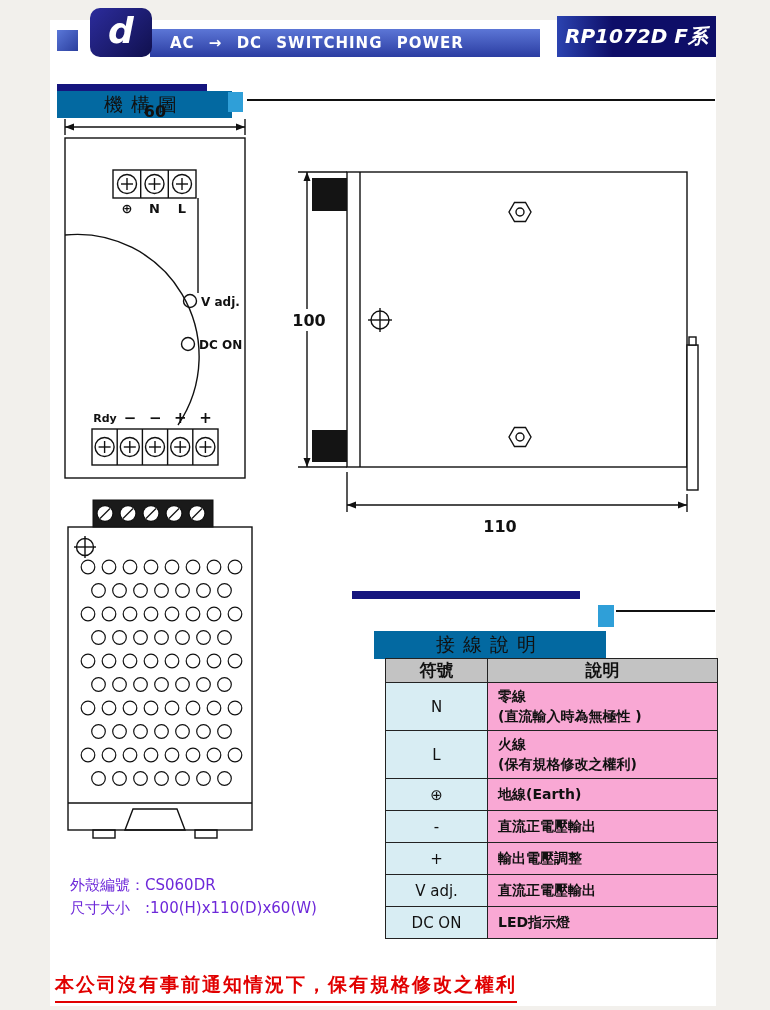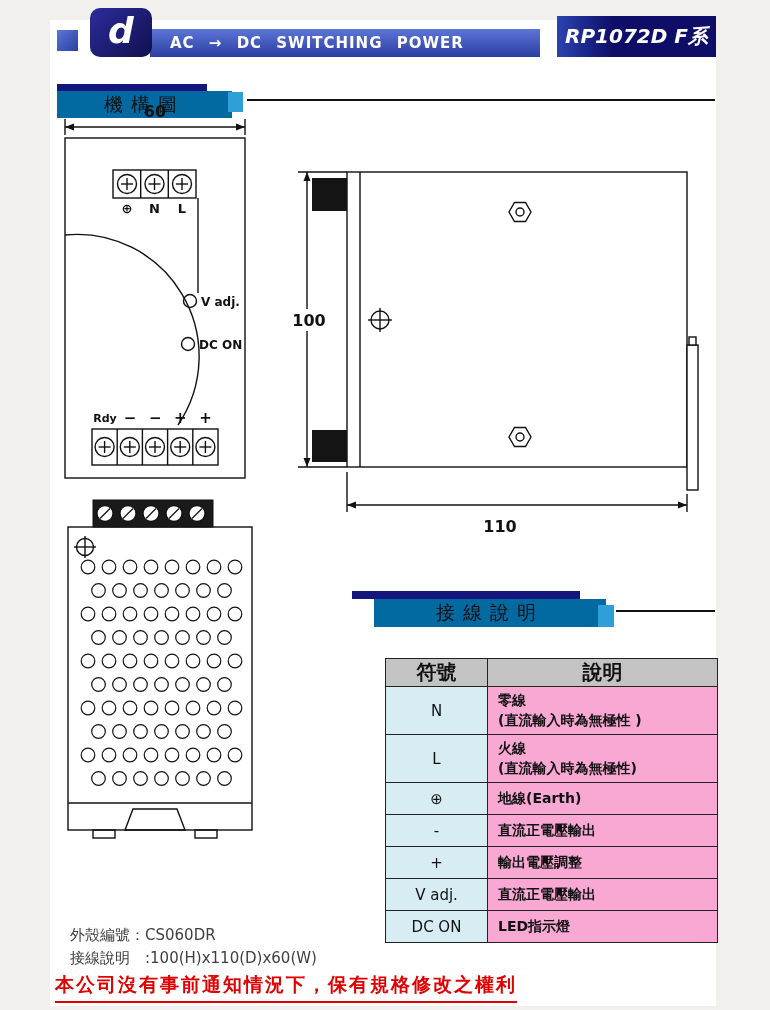--- a/index.html
+++ b/index.html
@@ -37,30 +37,30 @@
   svg text { font-family:"DejaVu Sans", sans-serif; }
   .dim   { font-size:16px; font-weight:bold; fill:#111; }
   .lbl15 { font-size:15px; font-weight:bold; fill:#111; }
   .lbl13 { font-size:13px; font-weight:bold; fill:#111; }
   .lbl12 { font-size:12px; font-weight:bold; fill:#111; }
   .lbl11 { font-size:11px; font-weight:bold; fill:#111; }
 
   
   .wiring-table { position:absolute; left:385px; top:658px; border-collapse:collapse; }
   .wiring-table th, .wiring-table td { border:1.6px solid #222; }
-  .wiring-table th { background:#c3c3c3; height:16px; font-size:20px; color:#111; }
+  .wiring-table th { background:#c3c3c3; height:16px; font-size:17px; color:#111; }
   th.sym-col { width:102px; }
   th.desc-col { width:230px; }
   td.sym  { text-align:center; background:#d8edf3; font-size:15px; color:#111;
             padding:5px 6px; height:32px; }
   td.desc { background:#f9a8d4; font-size:14px; font-weight:bold; color:#111;
             padding:4px 10px; white-space:pre-line; line-height:1.4; }
 
   
-  .footer-info { left:70px; top:924px; font-size:15px; color:#404040; line-height:23px; }
+  .footer-info { left:70px; top:874px; font-size:15px; color:#6d28d9; line-height:23px; }
   .disclaimer  { left:55px; top:972px; font-size:19px; color:#e10000; letter-spacing:2px;
                  font-weight:600; border-bottom:2px solid #e10000; padding-bottom:3px;
                  display:inline-block; }
 </style>
 </head>
 <body>
 
 <div id="page">
   <div class="abs paper"></div>
 
@@ -295,21 +295,21 @@
         <circle cx="148.5" cy="283.5" r="6.8"></circle>
         <circle cx="169.5" cy="283.5" r="6.8"></circle>
       </g>
     <line class="ln" x1="13" y1="308" x2="197" y2="308"></line>
     <path class="ln" d="M 70 335 L 78 314 L 122 314 L 130 335 Z" fill="#fff"></path>
     <rect class="ln" x="38" y="335" width="22" height="8" fill="#fff"></rect>
     <rect class="ln" x="140" y="335" width="22" height="8" fill="#fff"></rect>
   </svg>
 
   <div class="abs banner-stripe" style="left:352px; top:591px; width:228px; height:8px;"></div>
-  <div class="abs banner-body" style="left:374px; top:599px; width:232px; height:28px;">
+  <div class="abs banner-body" style="left:374px; top:631px; width:232px; height:28px;">
     <span>接線說明</span>
   </div>
   <div class="abs banner-cyan" style="left:598px; top:605px; width:16px; height:22px;"></div>
   <div class="abs rule" style="left:616px; top:610px; width:99px; height:2px;"></div>
 
   <table class="wiring-table">
     <thead>
       <tr>
         <th class="sym-col">符號</th>
         <th class="desc-col">說明</th>
@@ -317,21 +317,21 @@
     </thead>
     <tbody>
       <tr>
         <td class="sym">N</td>
         <td class="desc">零線
 (直流輸入時為無極性 )</td>
       </tr>
       <tr>
         <td class="sym">L</td>
         <td class="desc">火線
-(直流輸入時為無極性)</td>
+(保有規格修改之權利)</td>
       </tr>
       <tr>
         <td class="sym">⊕</td>
         <td class="desc">地線(Earth)</td>
       </tr>
       <tr>
         <td class="sym">-</td>
         <td class="desc">直流正電壓輸出</td>
       </tr>
       <tr>
@@ -344,17 +344,17 @@
       </tr>
       <tr>
         <td class="sym">DC ON</td>
         <td class="desc">LED指示燈</td>
       </tr>
     </tbody>
   </table>
 
   <div class="abs footer-info">
     <div>外殼編號：CS060DR</div>
-    <div>接線說明　:100(H)x110(D)x60(W)</div>
+    <div>尺寸大小　:100(H)x110(D)x60(W)</div>
   </div>
 
   <div class="abs disclaimer">本公司沒有事前通知情況下，保有規格修改之權利</div>
 </div>
 
 </body></html>

